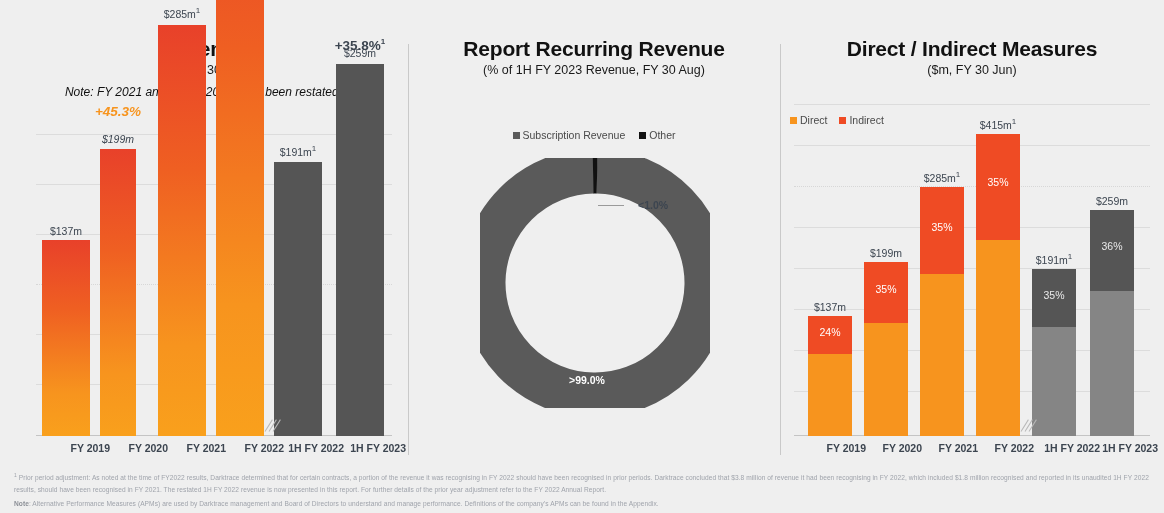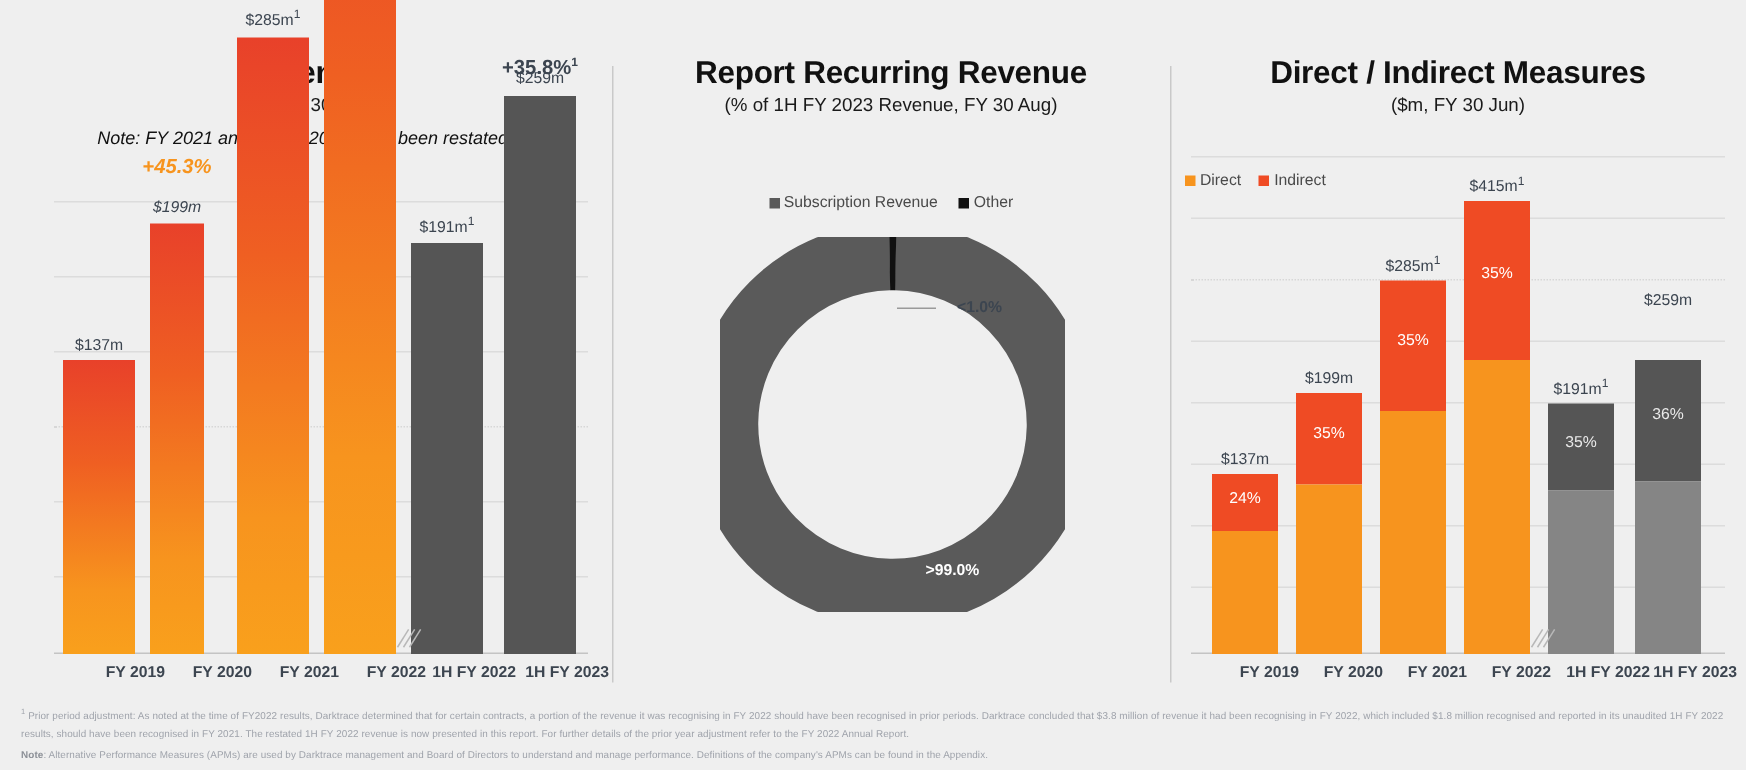--- a/index.html
+++ b/index.html
@@ -180,21 +180,21 @@
 
   <div id="donut-wrap">
     <svg id="donut" viewBox="0 0 230 250">
       <g transform="translate(115,125)">
         <circle r="112" cx="0" cy="0" fill="none" stroke="#5a5a5a" stroke-width="45" transform="rotate(-89)" stroke-dasharray="699.6 4.2"></circle>
         <circle r="112" cx="0" cy="0" fill="none" stroke="#111111" stroke-width="45" transform="rotate(-91)" stroke-dasharray="4.2 699.6"></circle>
       </g>
     </svg>
     <div class="leader" style="left:118px;top:47px;width:26px;"></div>
     <div class="donut-pct dark" style="left:146px;top:41px;margin-left:12px;">&lt;1.0%</div>
-    <div class="donut-pct" style="left:89px;top:216px;margin-left:48px;">&gt;99.0%</div>
+    <div class="donut-pct" style="left:89px;top:216px;">&gt;99.0%</div>
   </div>
 
   <div class="panel" id="panel-directindirect">
     <div class="titles">
       <div class="chart-title">Direct / Indirect Measures</div>
       <div class="chart-sub">($m, FY 30 Jun)</div>
     </div>
 
     <div class="legend" style="left:10px;top:114px;gap:12px;">
       <span class="lg-item">
@@ -265,21 +265,21 @@
           <div class="bar" style="height:167px;">
             <div class="seg indirect-g" style="top:0;height:58px;">
               <div class="seglabel onGray" style="top:20px;">35%</div>
             </div>
             <div class="seg direct-g" style="top:58px;bottom:0;"></div>
           </div>
         </div>
 
         <div class="barslot" style="left:296px;width:44px;">
           <div class="vallabel" style="bottom:230px;"><span>$259m</span><span class="sup"></span></div>
-          <div class="bar" style="height:196px;">
+          <div class="bar" style="height:226px;">
             <div class="seg indirect-g" style="top:0;height:81px;">
               <div class="seglabel onGray" style="top:30px;">36%</div>
             </div>
             <div class="seg direct-g" style="top:81px;bottom:0;"></div>
           </div>
         </div>
       </div>
 
       <div class="breakmark" style="left:226px;top:316px;">
         <i style="top:11px;left:1px;"></i>

